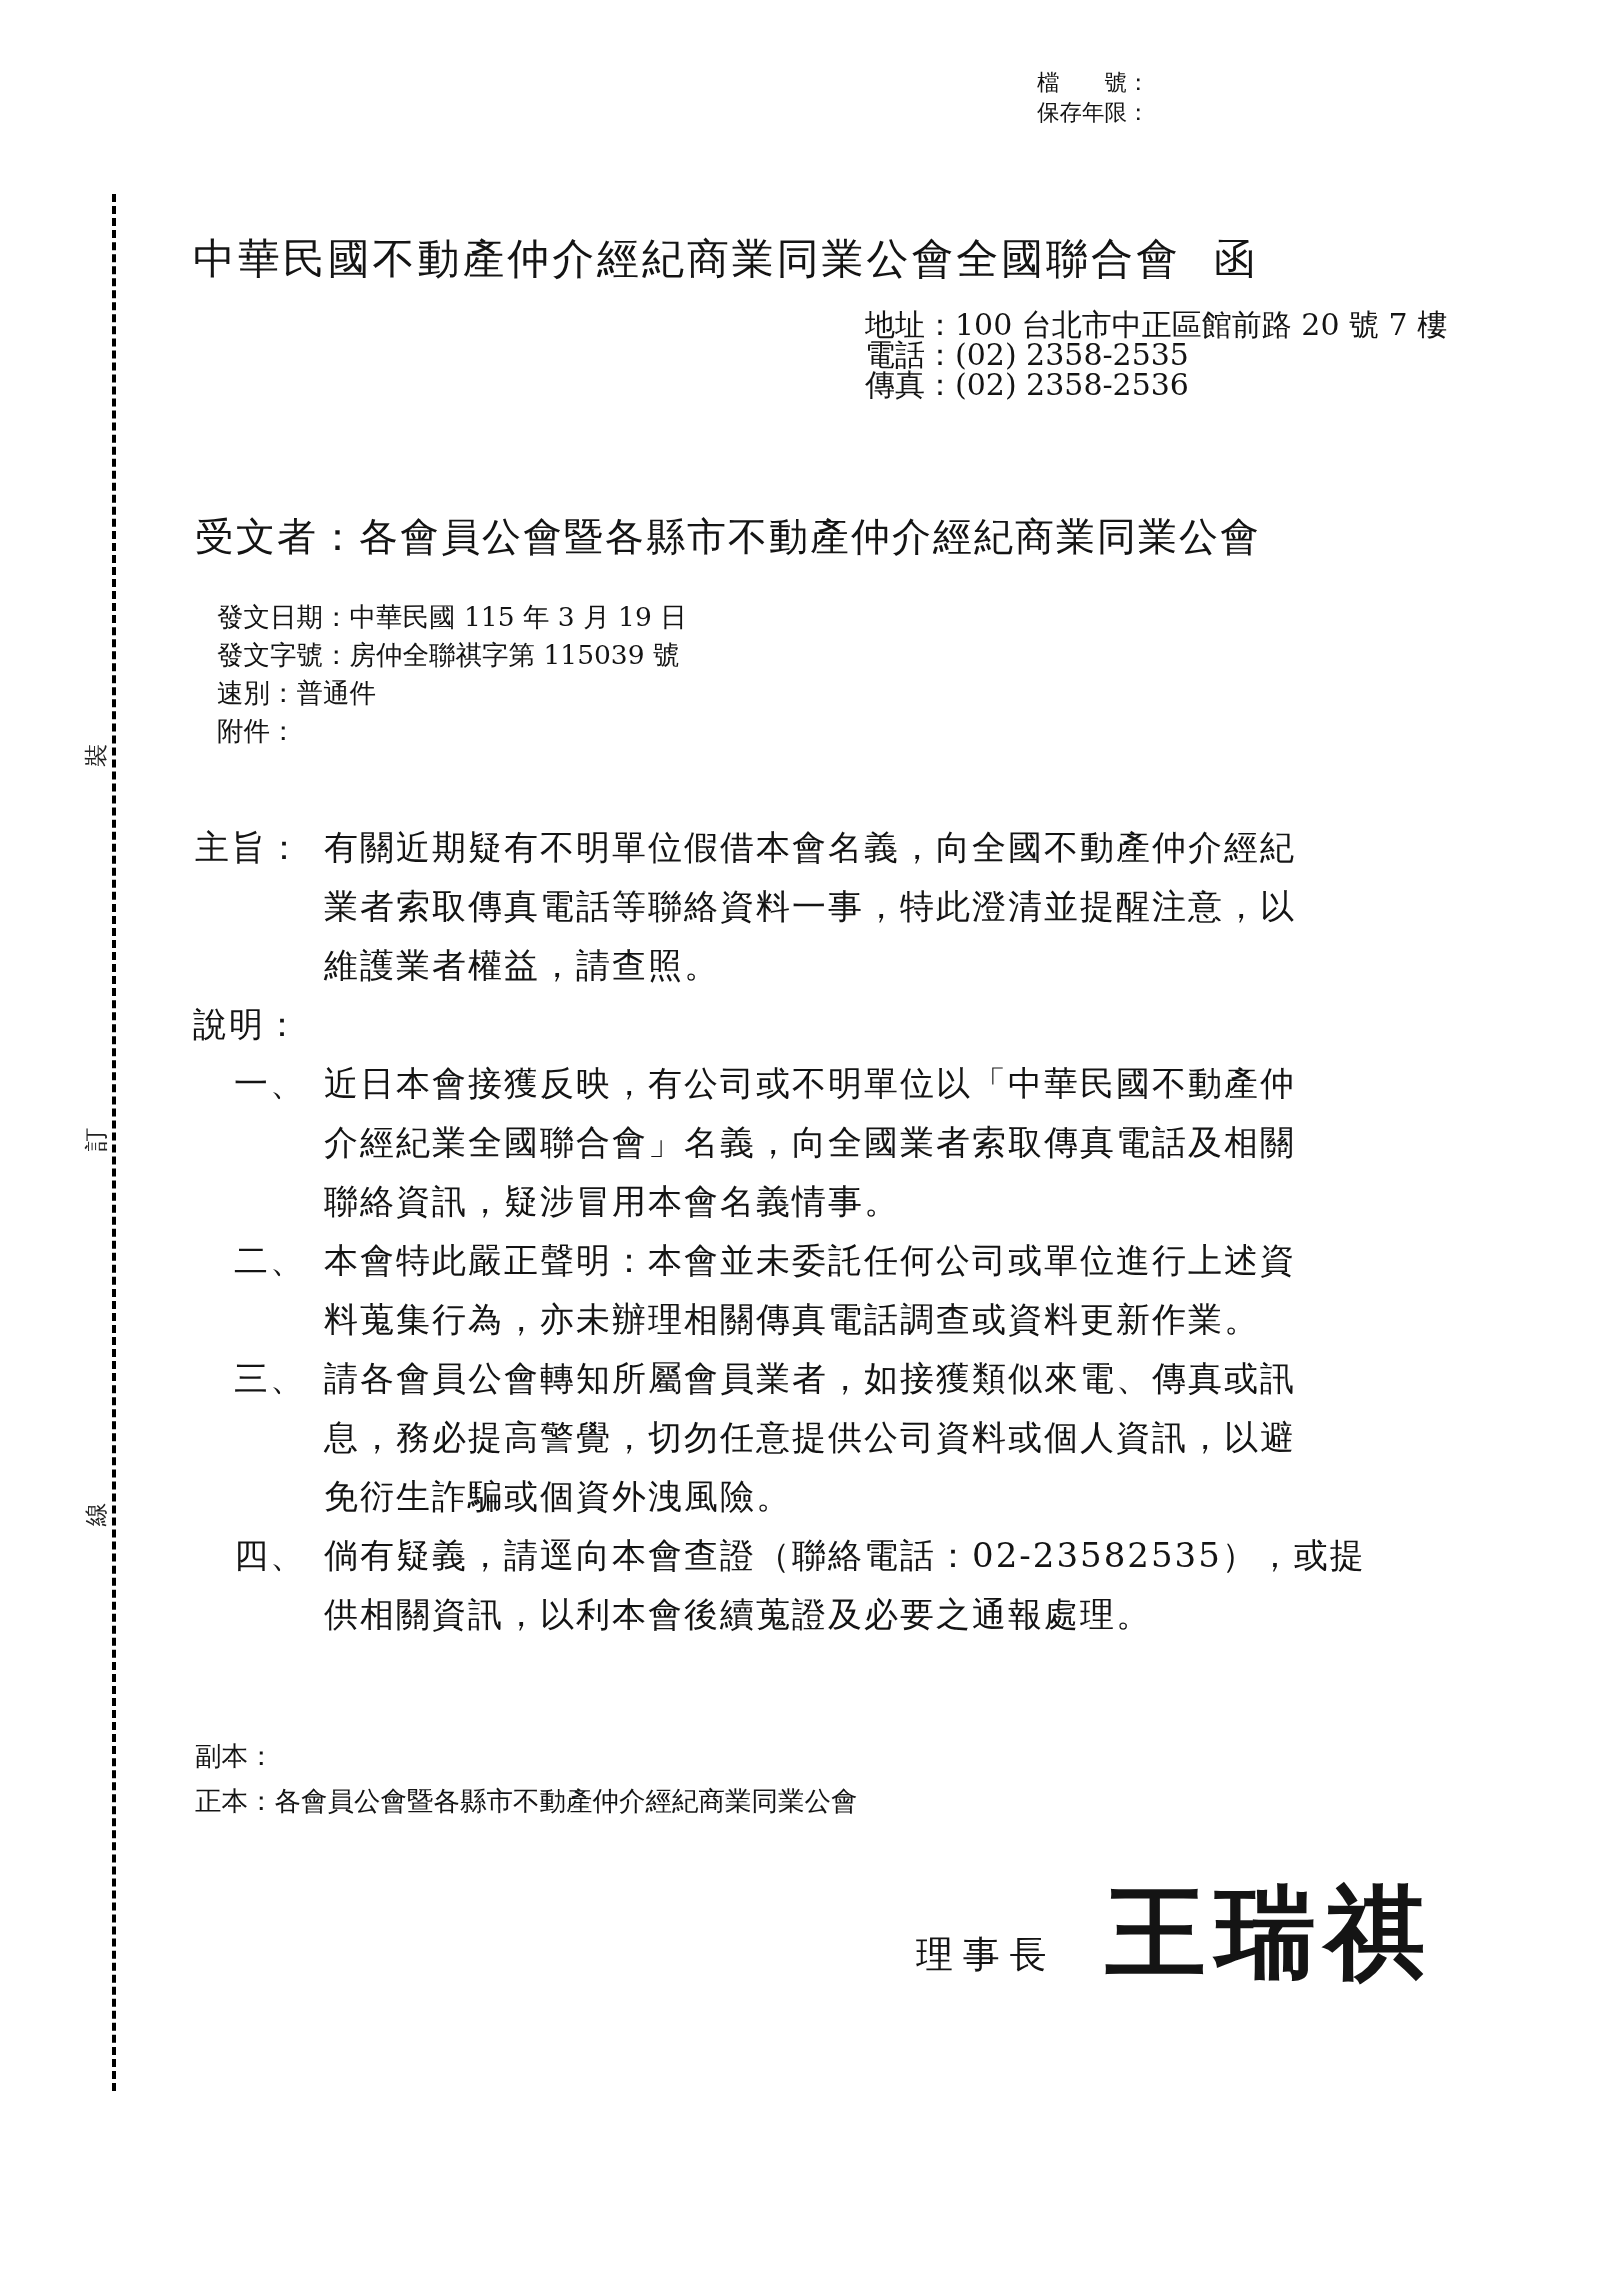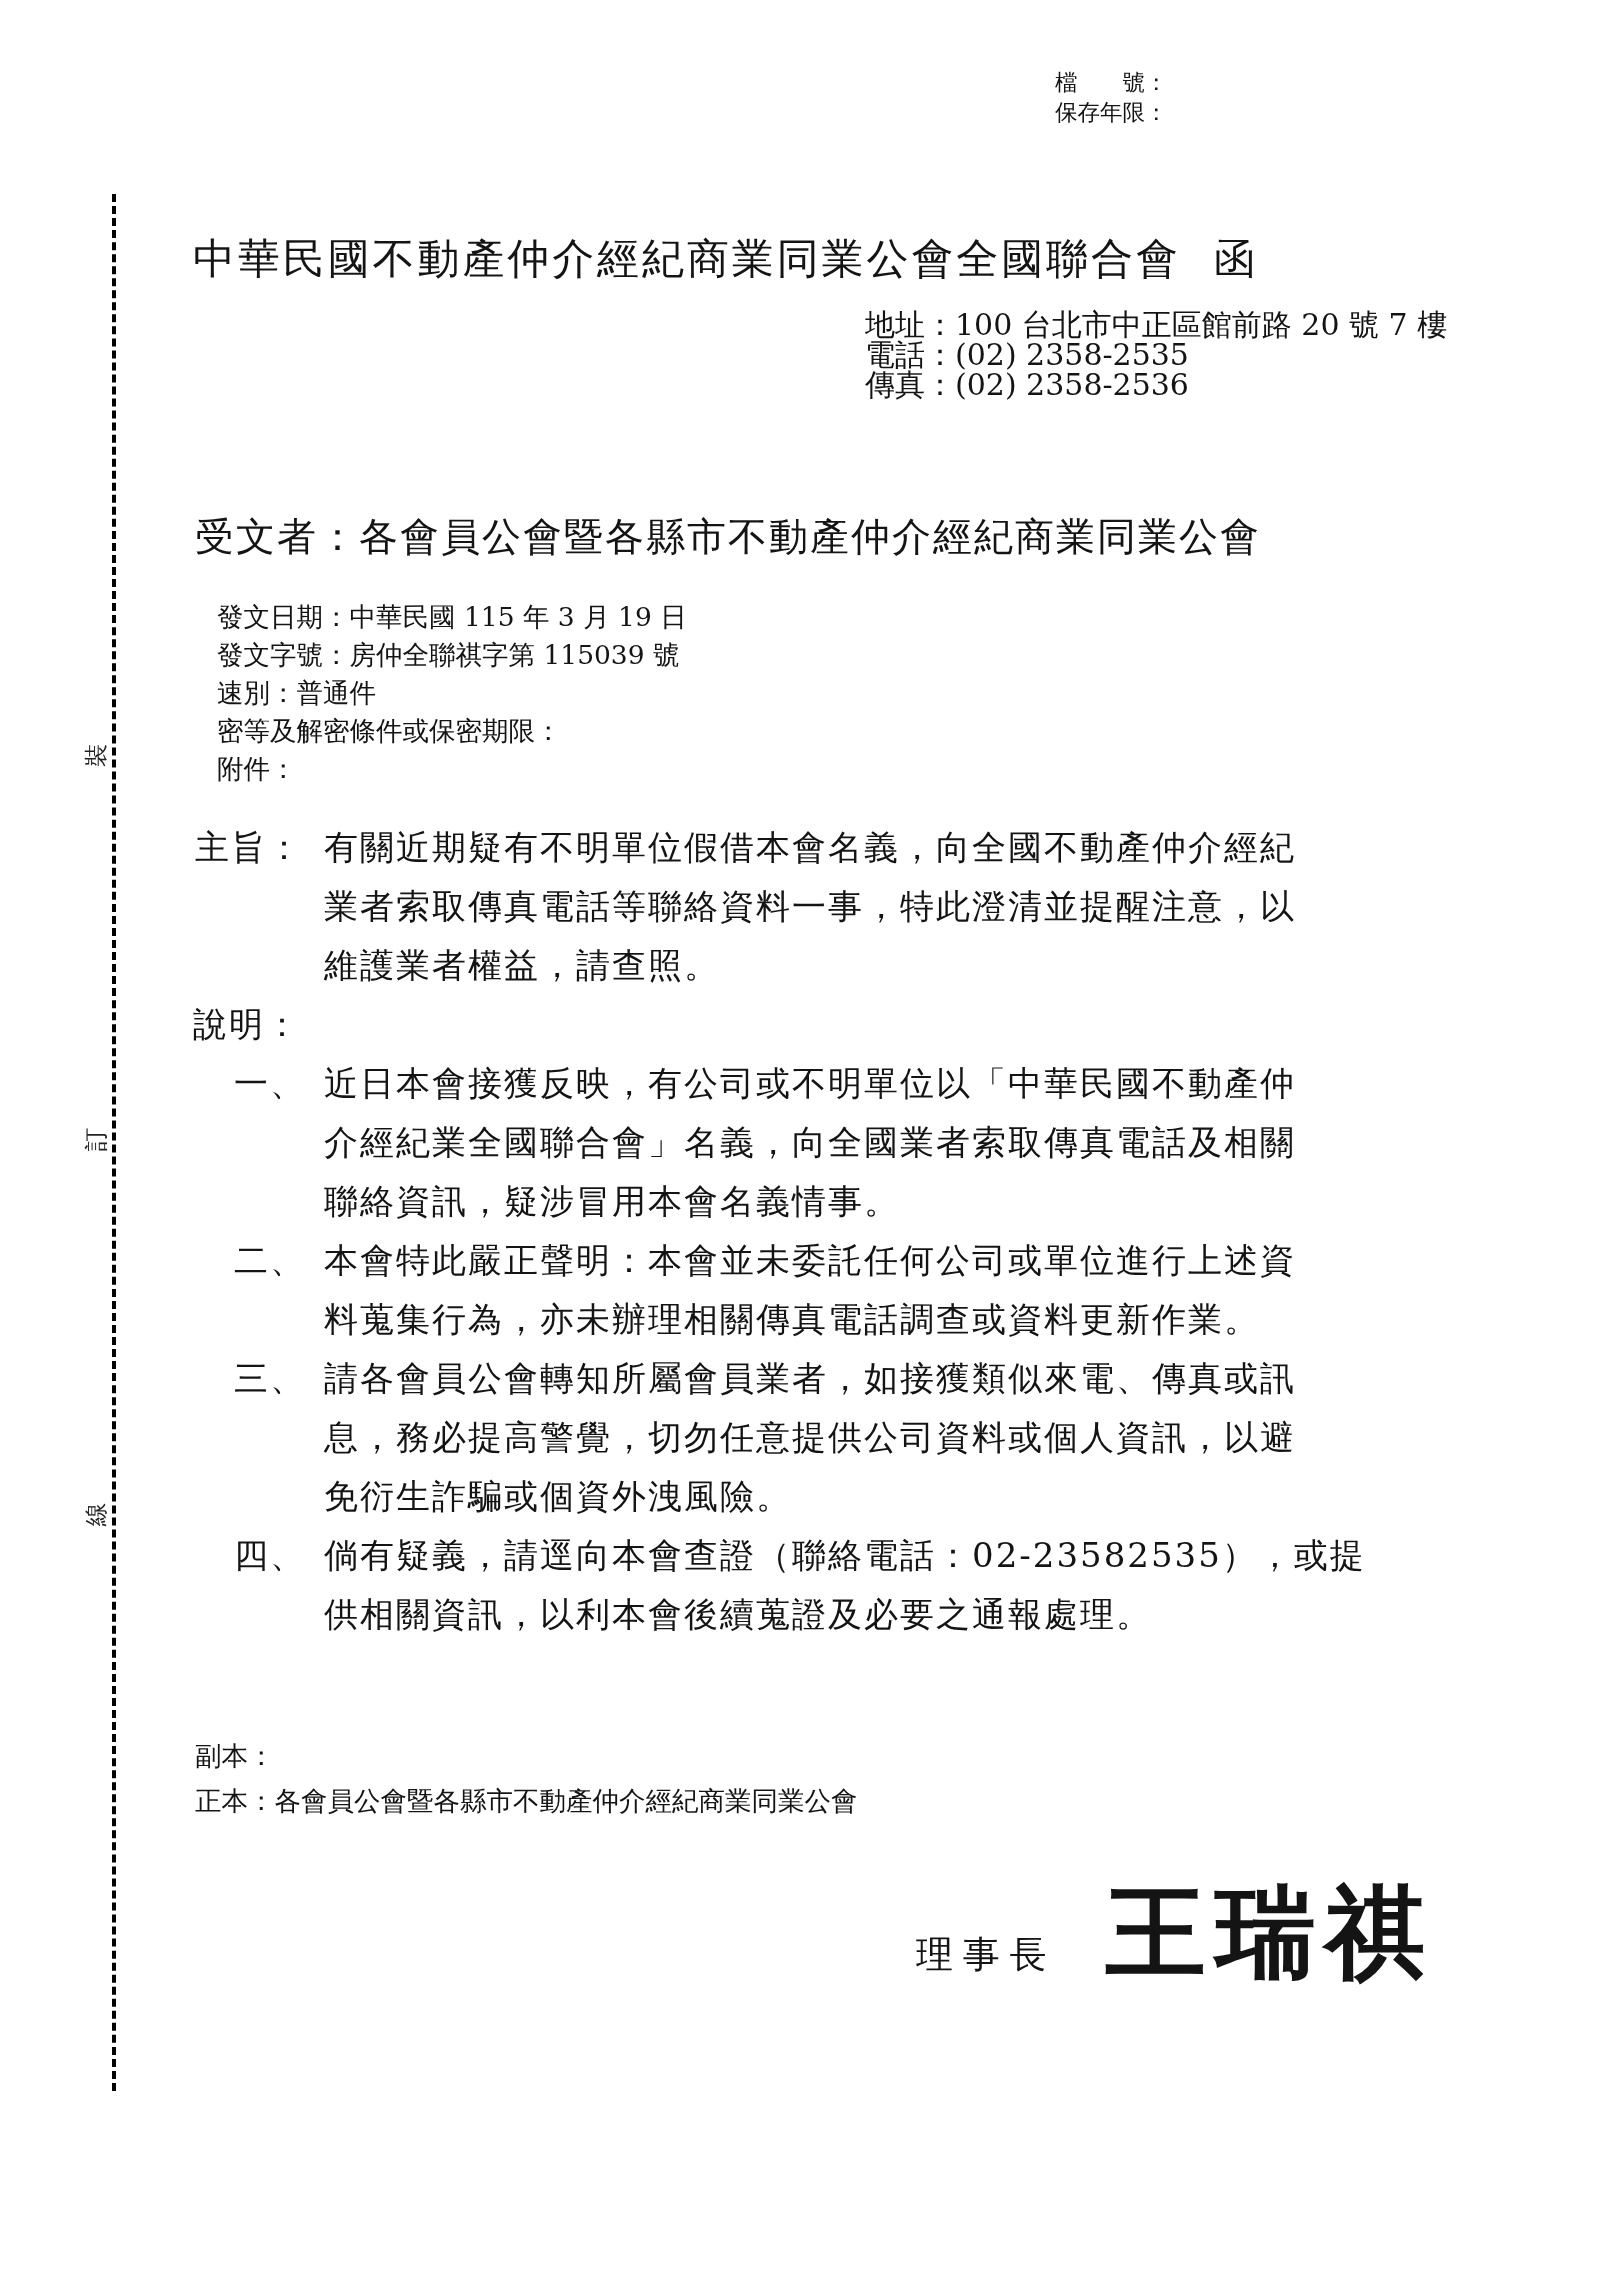--- a/index.html
+++ b/index.html
@@ -43,21 +43,20 @@
   #mark-xian   { top: 1500px; }
 
   
   .file-header {
     position: absolute;
     left: 1037px;
     top: 67px;
     font-size: 22.5px;
     line-height: 30px;
     white-space: nowrap;
-    margin-left: 18px;
   }
 
   
   .doc-title {
     position: absolute;
     left: 193px;
     top: 231px;
     font-size: 42px;
     letter-spacing: 2.9px;
     white-space: nowrap;
@@ -184,21 +183,20 @@
     <div>電話：(02) 2358-2535</div>
     <div>傳真：(02) 2358-2536</div>
   </div>
 
   <div class="recipient">受文者：各會員公會暨各縣市不動產仲介經紀商業同業公會</div>
 
   <div class="meta">
     <div>發文日期：中華民國 115 年 3 月 19 日</div>
     <div>發文字號：房仲全聯祺字第 115039 號</div>
     <div>速別：普通件</div>
-    <div>密等及解密條件或保密期限：</div>
     <div>附件：</div>
   </div>
 
   <div class="subject">
     <div class="doc-line">
       <span class="subj-label">主旨：</span><span>有關近期疑有不明單位假借本會名義，向全國不動產仲介經紀</span>
     </div>
     <div class="doc-line cont">業者索取傳真電話等聯絡資料一事，特此澄清並提醒注意，以</div>
     <div class="doc-line cont">維護業者權益，請查照。</div>
   </div>

